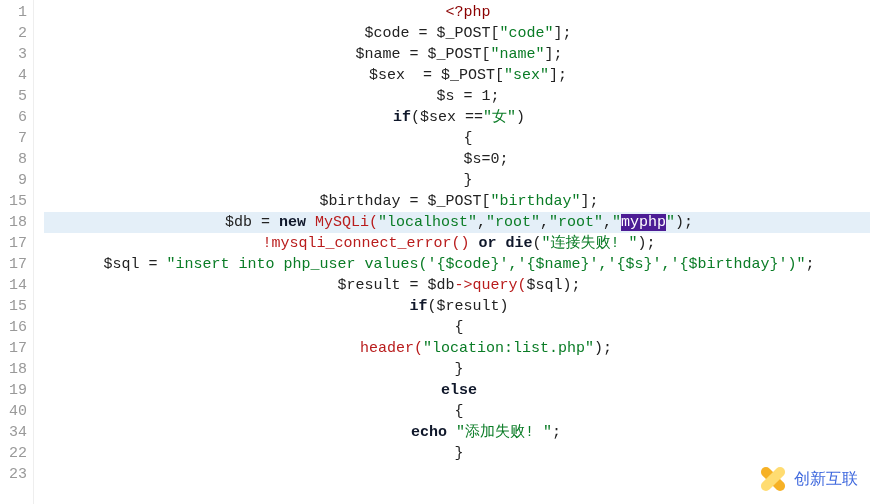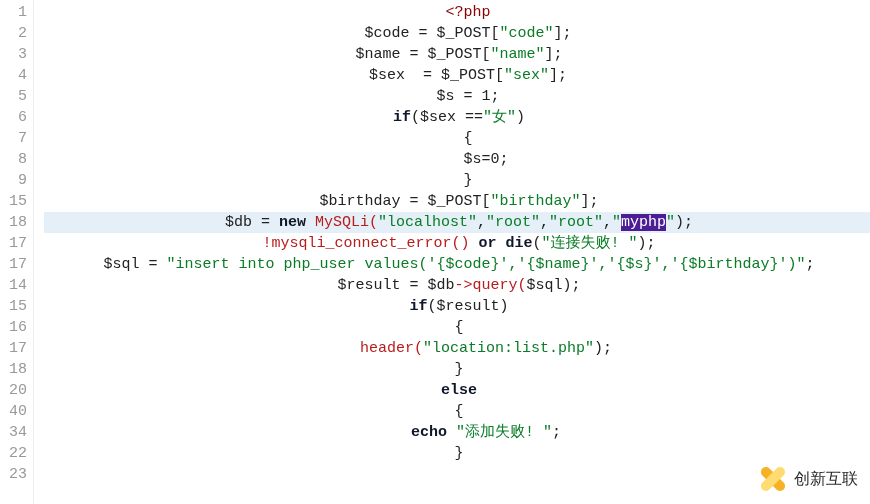--- a/index.html
+++ b/index.html
@@ -63,21 +63,21 @@
   }
 
   
   .watermark {
     position: absolute;
     right: 12px;
     bottom: 10px;
     display: flex;
     align-items: center;
     gap: 6px;
-    color: #000000;
+    color: #1d4ed8;
     font-family: sans-serif;
     font-size: 16px;
     opacity: 0.85;
     pointer-events: none;
   }
   .watermark .logo {
     width: 30px;
     height: 30px;
     position: relative;
   }
@@ -109,21 +109,21 @@
       <div>9</div>
       <div>15</div>
       <div>18</div>
       <div>17</div>
       <div>17</div>
       <div>14</div>
       <div>15</div>
       <div>16</div>
       <div>17</div>
       <div>18</div>
-      <div>20</div>
+      <div>19</div>
       <div>40</div>
       <div>34</div>
       <div>22</div>
       <div>23</div>
     </div>
   <div class="code"><div class="line"><span>  </span><span class="c-tag">&lt;?php</span></div><div class="line"><span>  </span><span class="c-var">$code</span><span class="c-op"> = </span><span class="c-var">$_POST</span><span class="c-punct">[</span><span class="c-string">"code"</span><span class="c-punct">];</span></div><div class="line"><span class="c-var">$name</span><span class="c-op"> = </span><span class="c-var">$_POST</span><span class="c-punct">[</span><span class="c-string">"name"</span><span class="c-punct">];</span></div><div class="line"><span>  </span><span class="c-var">$sex</span><span class="c-op">  = </span><span class="c-var">$_POST</span><span class="c-punct">[</span><span class="c-string">"sex"</span><span class="c-punct">];</span></div><div class="line"><span>  </span><span class="c-var">$s</span><span class="c-op"> = </span><span class="c-default">1</span><span class="c-punct">;</span></div><div class="line"><span class="c-keyword">if</span><span class="c-punct">(</span><span class="c-var">$sex</span><span class="c-op"> ==</span><span class="c-string">"女"</span><span class="c-punct">)</span></div><div class="line"><span>  </span><span class="c-punct">{</span></div><div class="line"><span>      </span><span class="c-var">$s</span><span class="c-op">=</span><span class="c-default">0</span><span class="c-punct">;</span></div><div class="line"><span>  </span><span class="c-punct">}</span></div><div class="line"><span class="c-var">$birthday</span><span class="c-op"> = </span><span class="c-var">$_POST</span><span class="c-punct">[</span><span class="c-string">"birthday"</span><span class="c-punct">];</span></div><div class="line active"><span class="c-var">$db</span><span class="c-op"> = </span><span class="c-keyword">new</span><span class="c-func"> MySQLi(</span><span class="c-string">"localhost"</span><span class="c-punct">,</span><span class="c-string">"root"</span><span class="c-punct">,</span><span class="c-string">"root"</span><span class="c-punct">,</span><span class="c-string">"</span><span class="selected">myphp</span><span class="c-string">"</span><span class="c-punct">);</span></div><div class="line"><span class="c-func">!mysqli_connect_error() </span><span class="c-keyword">or</span><span class="c-default"> </span><span class="c-keyword">die</span><span class="c-punct">(</span><span class="c-string">"连接失败! "</span><span class="c-punct">);</span></div><div class="line"><span class="c-var">$sql</span><span class="c-op"> = </span><span class="c-string">"insert into php_user values('{$code}','{$name}','{$s}','{$birthday}')"</span><span class="c-punct">;</span></div><div class="line"><span class="c-var">$result</span><span class="c-op"> = </span><span class="c-var">$db</span><span class="c-func">-&gt;query(</span><span class="c-var">$sql</span><span class="c-punct">);</span></div><div class="line"><span class="c-keyword">if</span><span class="c-punct">(</span><span class="c-var">$result</span><span class="c-punct">)</span></div><div class="line"><span class="c-punct">{</span></div><div class="line"><span>      </span><span class="c-func">header(</span><span class="c-string">"location:list.php"</span><span class="c-punct">);</span></div><div class="line"><span class="c-punct">}</span></div><div class="line"><span class="c-keyword">else</span></div><div class="line"><span class="c-punct">{</span></div><div class="line"><span>      </span><span class="c-keyword">echo</span><span class="c-default"> </span><span class="c-string">"添加失败! "</span><span class="c-punct">;</span></div><div class="line"><span class="c-punct">}</span></div><div class="line"></div></div>
 </div>
 
 <div class="watermark">
   <span class="logo">

